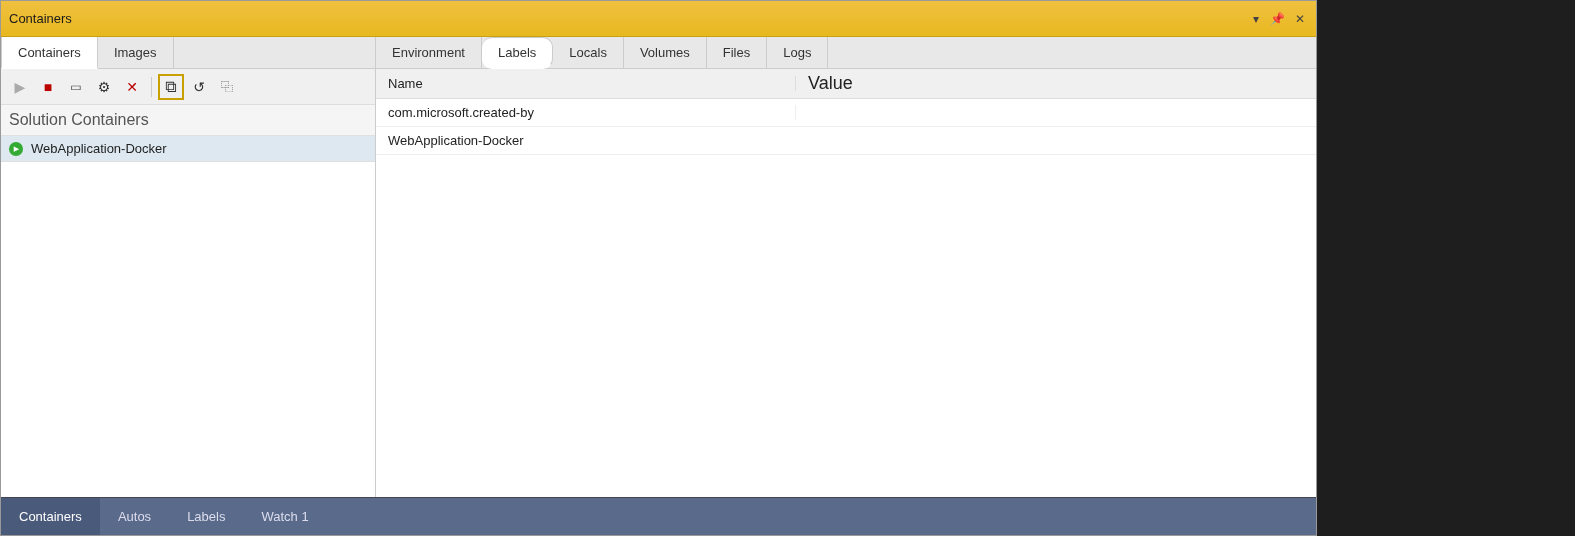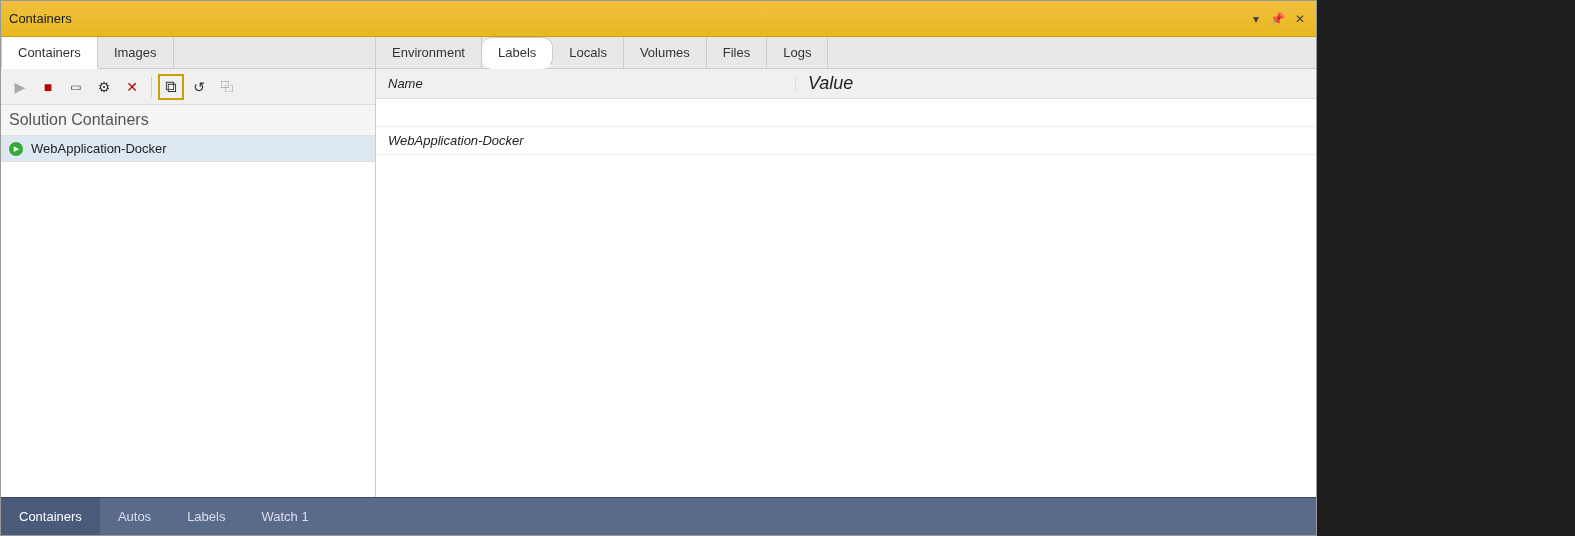--- a/index.html
+++ b/index.html
@@ -207,21 +207,20 @@
       border-top: 1px solid #ccc;
       border-bottom: 2px solid #fff;
       margin-bottom: -1px;
       border-radius: 10px;
     }
 
     
     .data-table {
       flex: 1;
       overflow-y: auto;
-      font-style: italic;
     }
     .table-header {
       display: flex;
       background: #f0f0f0;
       border-bottom: 1px solid #ddd;
       height: 30px;
       align-items: center;
     }
     .col-name {
       width: 420px;
@@ -358,20 +357,21 @@
             <span>Logs</span>
           </div>
         </div>
 
         <div class="data-table">
           <div class="table-header">
             <div class="col-name">Name</div>
             <div class="col-value">Value</div>
           </div>
           <div class="table-row">
+            <div class="cell-name">com.microsoft.created-by</div>
           </div>
           <div class="table-row">
             <div class="cell-value">WebApplication-Docker</div>
           </div>
         </div>
       </div>
 
     </div>
 
     <div class="bottom-tab-bar">

